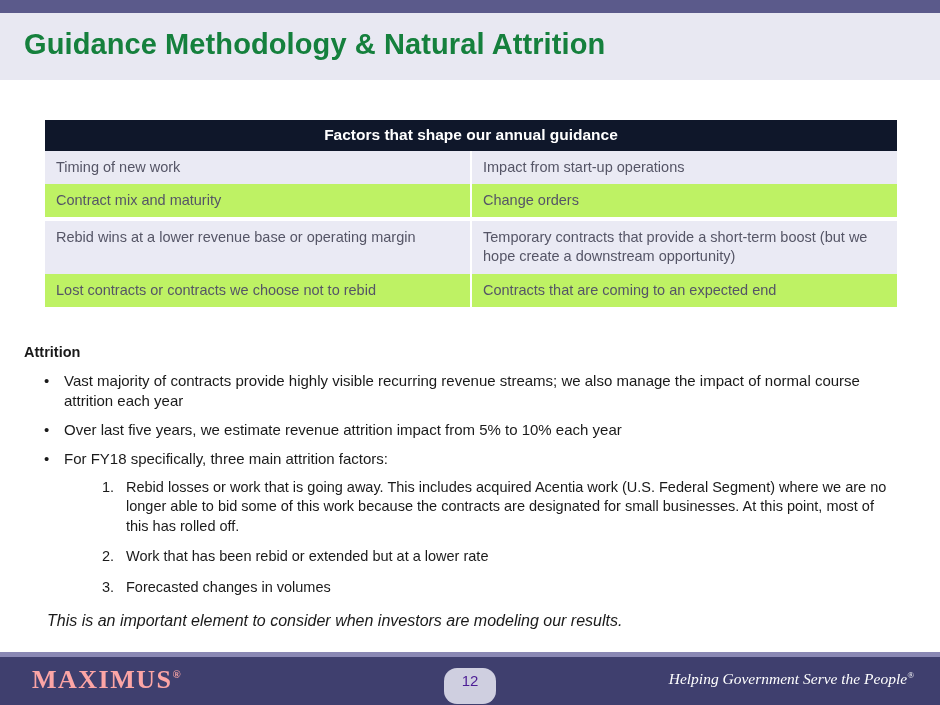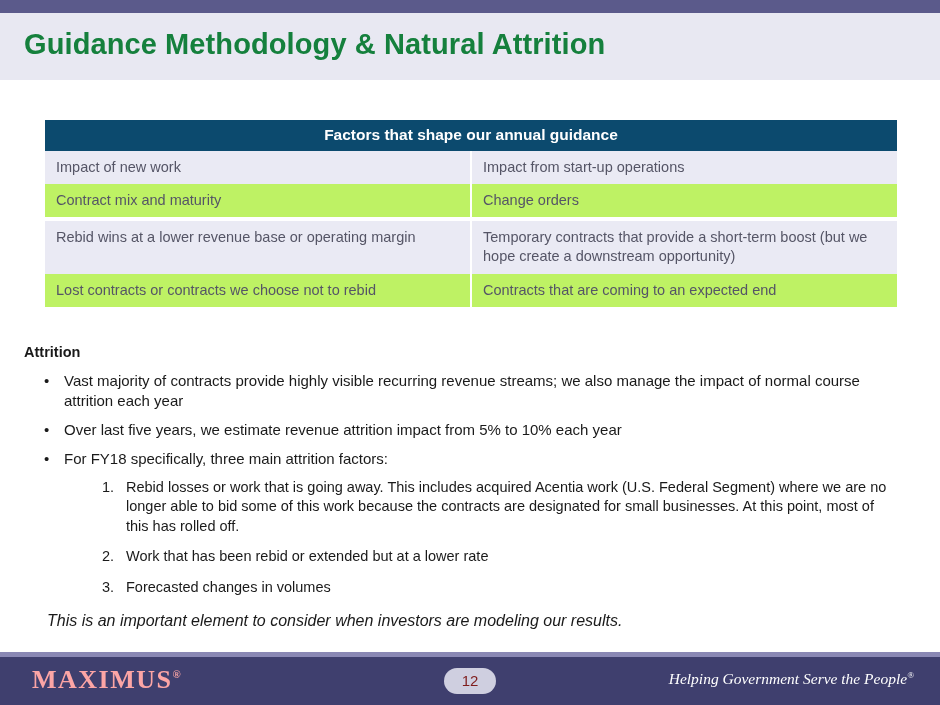--- a/index.html
+++ b/index.html
@@ -47,21 +47,21 @@
   
   .factors-table {
     position: absolute;
     top: 120px;
     left: 45px;
     width: 852px;
     border-collapse: collapse;
     table-layout: fixed;
   }
   .factors-table th {
-    background: #0c4a6e;
+    background: #0f172a;
     color: #ffffff;
     font-size: 15.5px;
     font-weight: bold;
     text-align: center;
     padding: 6px 4px 7px 4px;
     border: none;
   }
   .factors-table td {
     font-size: 14.5px;
     color: #555566;
@@ -165,24 +165,24 @@
   .logo sup {
     font-size: 11px;
     vertical-align: super;
     letter-spacing: 0;
   }
   .page-pill {
     position: absolute;
     left: 444px;
     top: 11px;
     width: 52px;
-    height: 26px;
+    height: 36px;
     border-radius: 13px;
     background: #cfcfe0;
-    color: #7f1d1d;
+    color: #4c1d95;
     font-size: 15px;
     text-align: center;
     line-height: 26px;
   }
   .tagline {
     position: absolute;
     right: 26px;
     top: 13px;
     font-size: 15.5px;
     font-style: italic;
@@ -204,21 +204,21 @@
   <div class="slide-title">Guidance Methodology &amp; Natural Attrition</div>
 
   <table class="factors-table">
     <thead>
       <tr>
         <th colspan="2">Factors that shape our annual guidance</th>
       </tr>
     </thead>
     <tbody>
       <tr class="row-light">
-        <td>Impact of new work</td>
+        <td>Timing of new work</td>
         <td>Impact from start-up operations</td>
       </tr>
       <tr class="row-dark">
         <td>Contract mix and maturity</td>
         <td>Change orders</td>
       </tr>
       <tr class="spacer-row">
         <td></td>
         <td></td>
       </tr>

